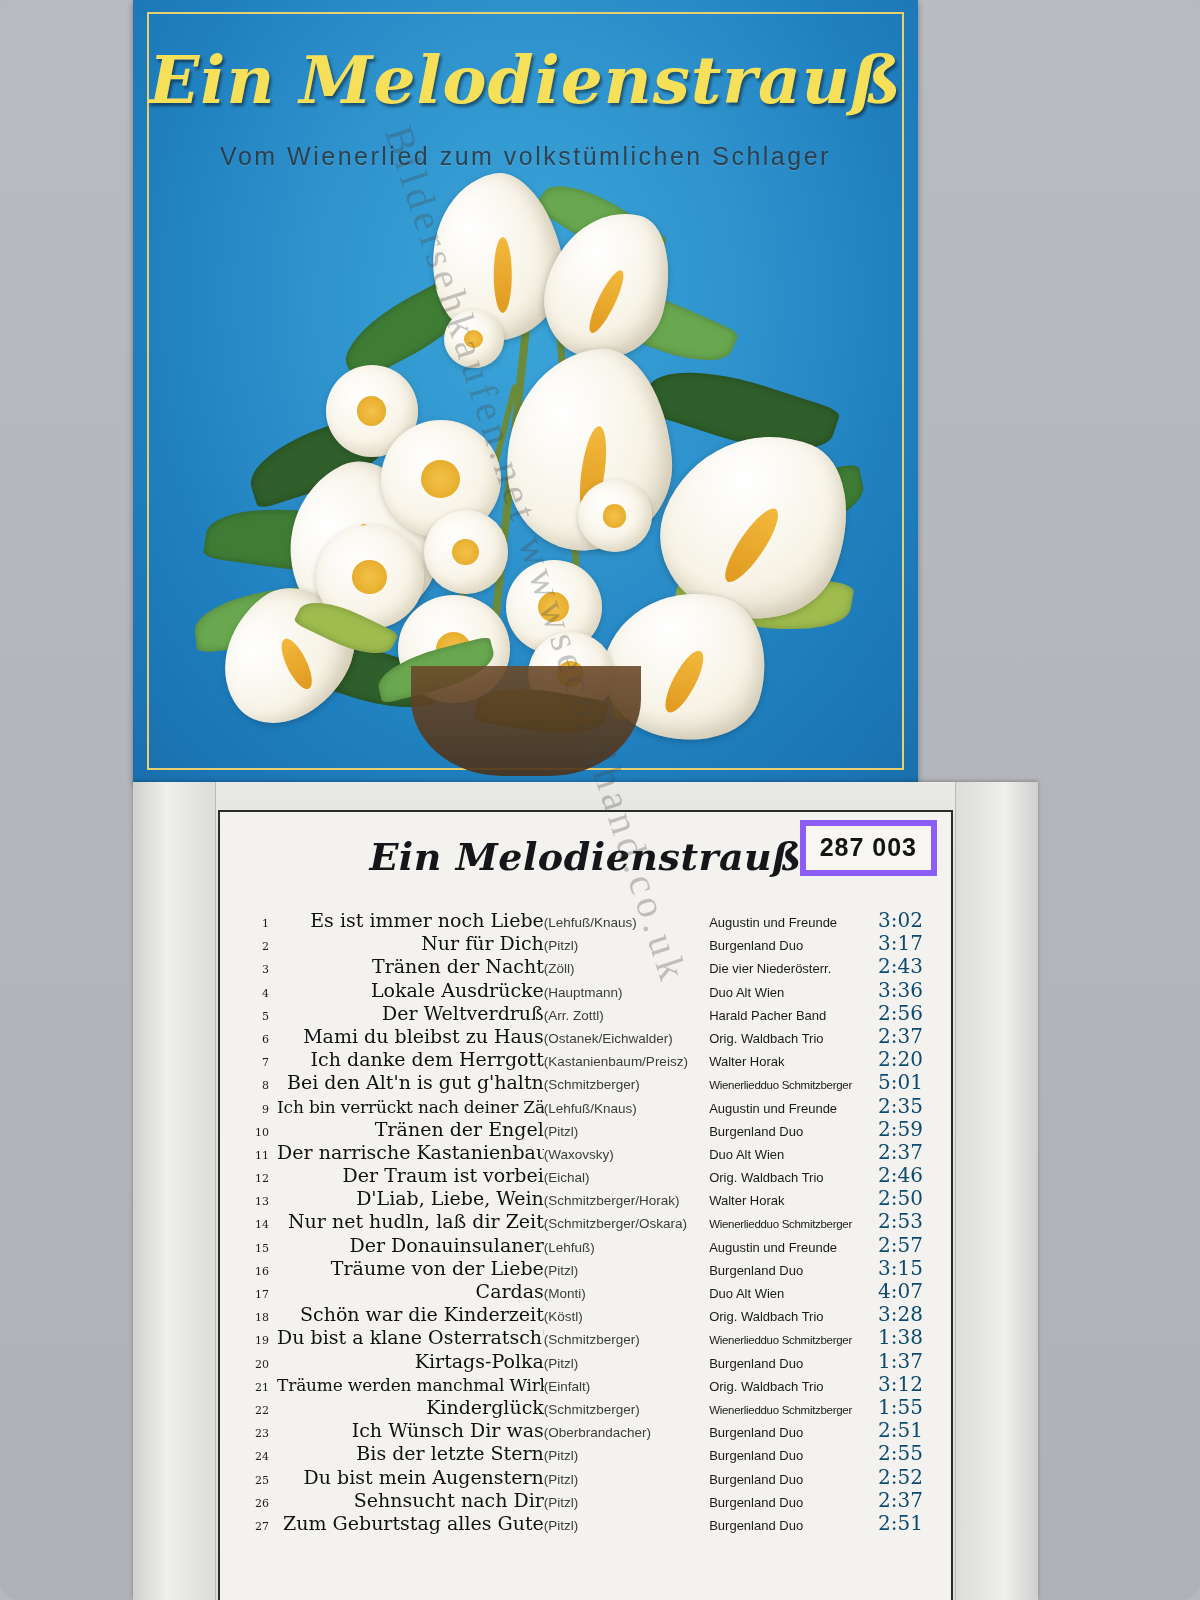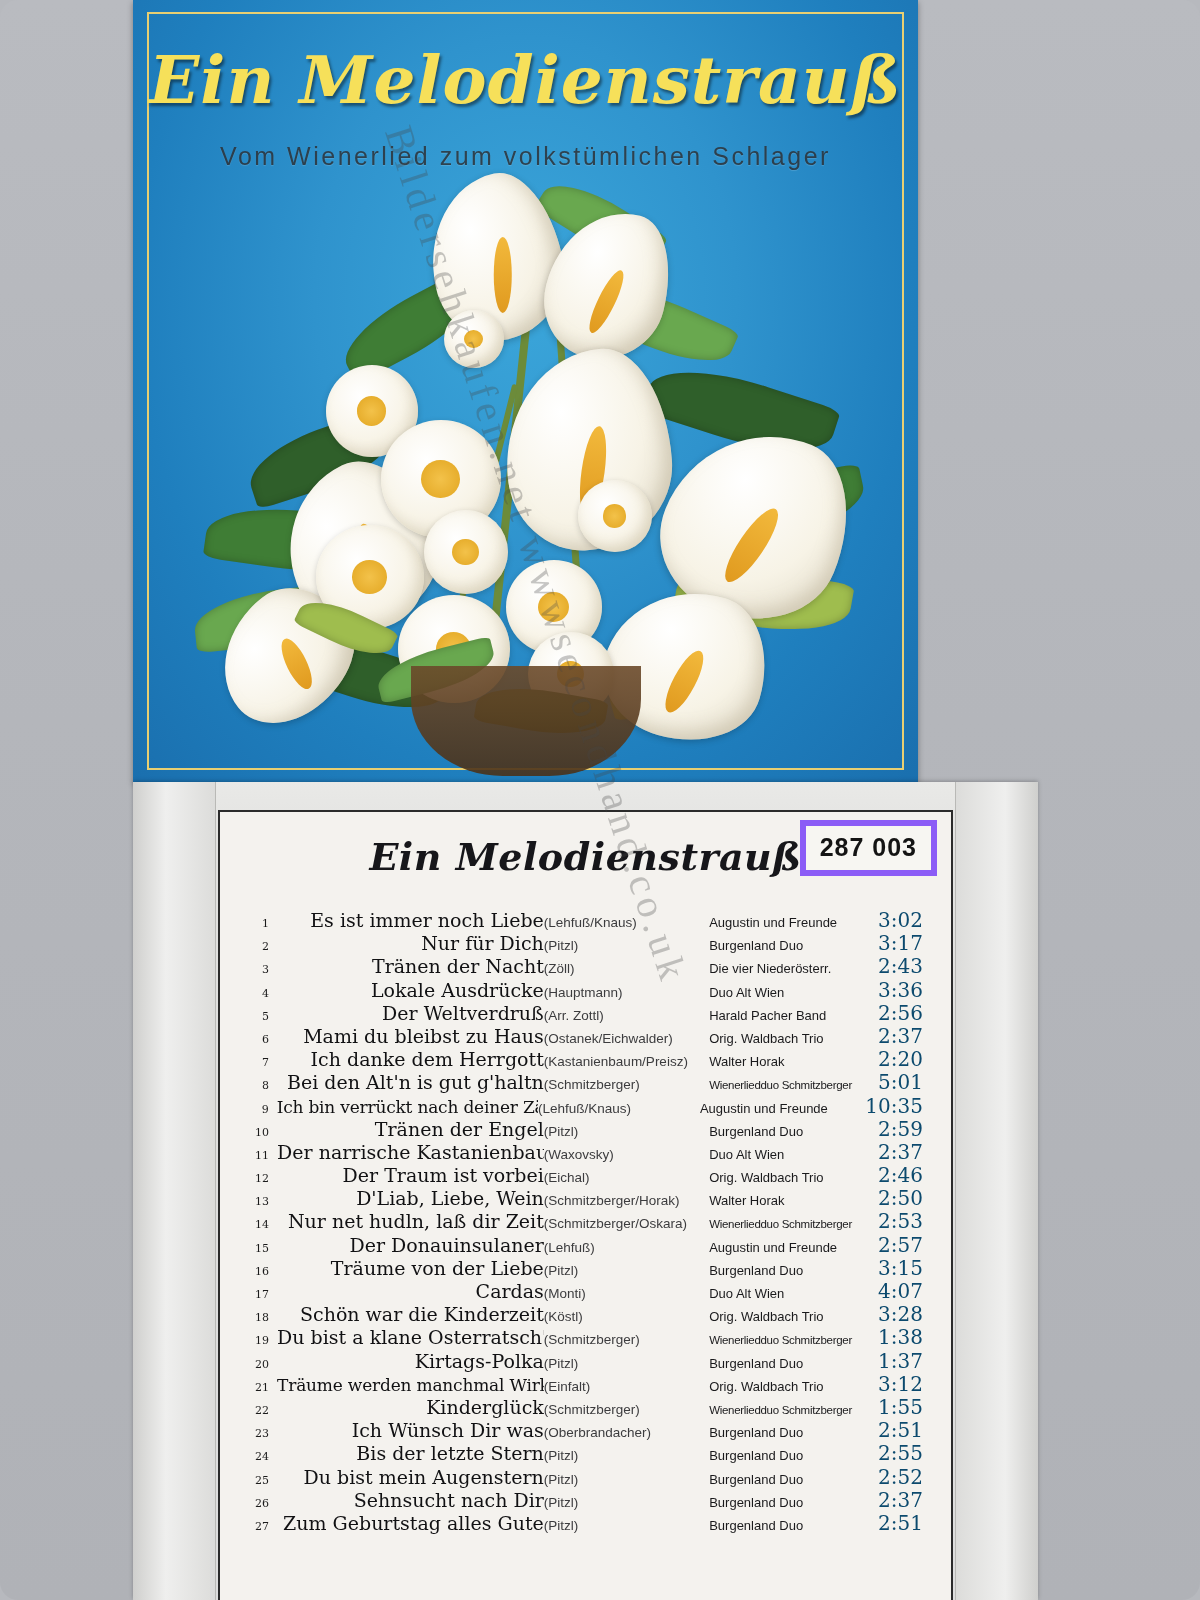--- a/index.html
+++ b/index.html
@@ -418,21 +418,21 @@
           <div class="t-comp">(Schmitzberger)</div>
           <div class="t-perf small">Wienerliedduo Schmitzberger</div>
           <div class="t-time">5:01</div>
         </div>
 
         <div class="track-row">
           <div class="t-num">9</div>
           <div class="t-title squeeze">Ich bin verrückt nach deiner Zärtlichkeit</div>
           <div class="t-comp">(Lehfuß/Knaus)</div>
           <div class="t-perf">Augustin und Freunde</div>
-          <div class="t-time">10:35</div>
+          <div class="t-time">2:35</div>
         </div>
 
         <div class="track-row">
           <div class="t-num">10</div>
           <div class="t-title">Tränen der Engel</div>
           <div class="t-comp">(Pitzl)</div>
           <div class="t-perf">Burgenland Duo</div>
           <div class="t-time">2:59</div>
         </div>
 

